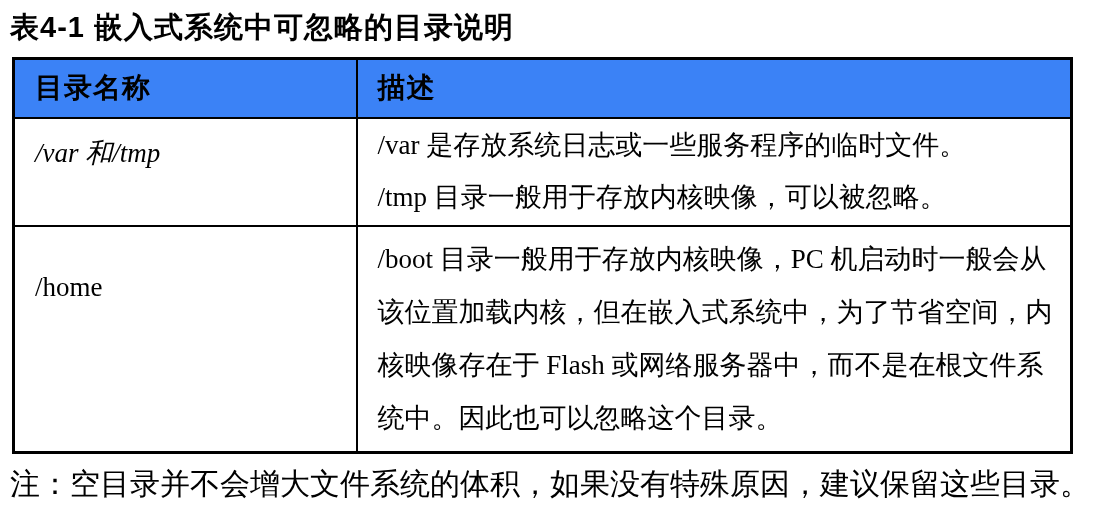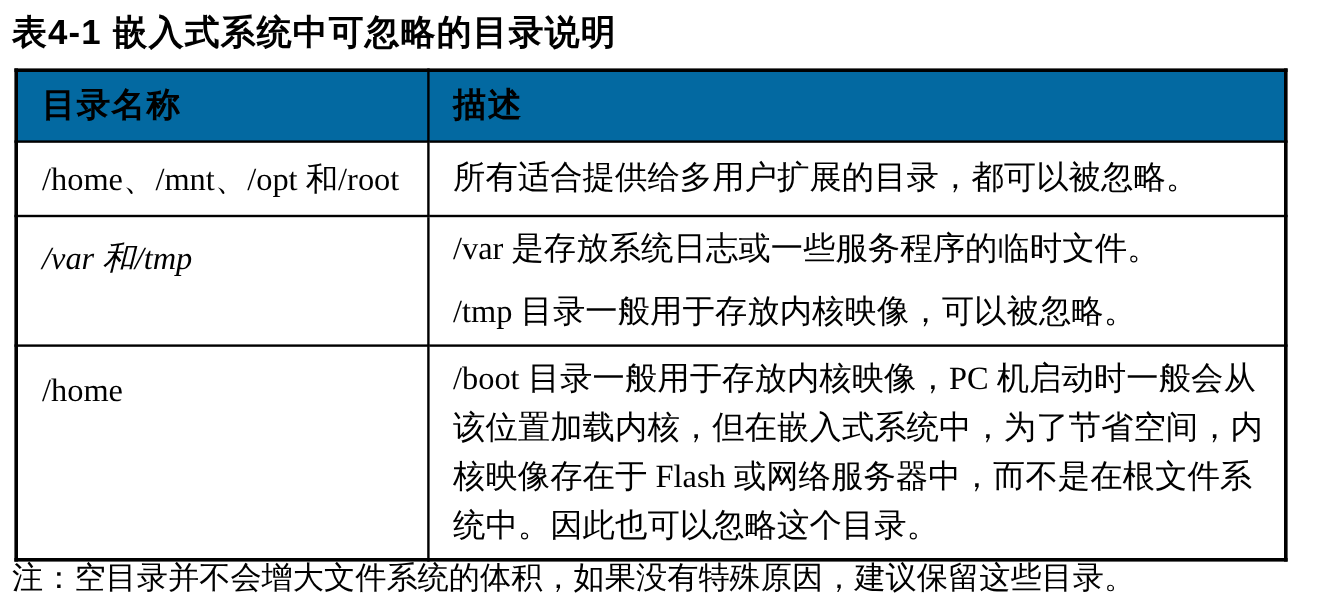--- a/index.html
+++ b/index.html
@@ -41,39 +41,39 @@
     text-align: left;
     padding: 6px 16px 6px 20px;
   }
   table.dir-table { border: 3px solid #000000; }
 
   col.c-name { width: 343px; }
   col.c-desc { width: 715px; }
 
   tr.head-row { height: 59px; }
   tr.head-row th {
-    background: #0369a1;
+    background: #3b82f6;
     font-family: Liberation Serif, serif;
     font-weight: bold;
     font-size: 28px;
     letter-spacing: 1px;
   }
   tr.row-1 { height: 62px; }
   tr.row-2 { height: 108px; }
   tr.row-3 { height: 163px; }
 
   td .para { line-height: 41px; }
   td .para + .para { margin-top: 11px; }
-  tr.row-3 td .para { line-height: 41px; }
+  tr.row-3 td .para { line-height: 53px; }
 
   .note {
     position: absolute;
     left: 10px;
     top: 464px;
-    font-size: 26px;
+    font-size: 30px;
     white-space: nowrap;
   }
 </style>
 </head>
 <body>
 
 <div class="page">
 
   <div class="caption">表4-1 嵌入式系统中可忽略的目录说明</div>
 
@@ -81,26 +81,20 @@
     <colgroup>
       <col class="c-name">
       <col class="c-desc">
     </colgroup>
     <tbody>
       <tr class="head-row">
         <th>目录名称</th>
         <th>描述</th>
       </tr>
 
-      <tr class="row-1">
-        <td>/home、/mnt、/opt 和/root</td>
-        <td>
-          <div class="para">所有适合提供给多用户扩展的目录，都可以被忽略。</div>
-        </td>
-      </tr>
 
       <tr class="row-2">
         <td style="vertical-align: middle; padding-bottom: 44px; font-style: italic;">/var 和/tmp</td>
         <td>
           <div class="para">/var 是存放系统日志或一些服务程序的临时文件。</div>
           <div class="para">/tmp 目录一般用于存放内核映像，可以被忽略。</div>
         </td>
       </tr>
 
       <tr class="row-3">

